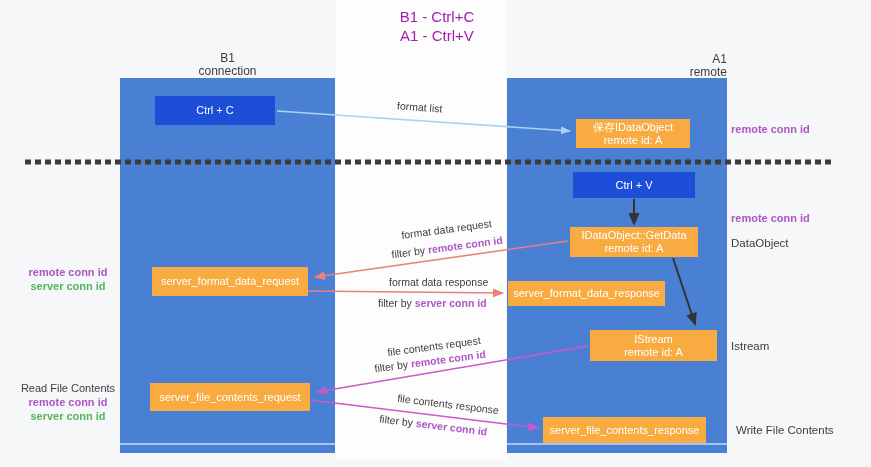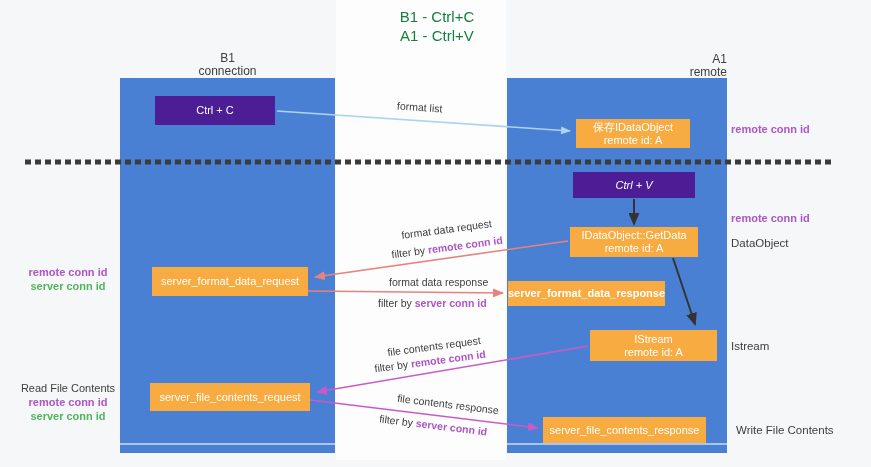--- a/index.html
+++ b/index.html
@@ -6,34 +6,34 @@
   body{
     font-family:"Liberation Sans", sans-serif;
     background:#f6f7f8;
     width:871px;height:467px;
     overflow:hidden;
   }
   #stage{position:relative;width:871px;height:467px;background:#f6f7f8;}
   .mid-band{position:absolute;left:336px;top:0;width:170px;height:460px;background:#fdfdfe;}
   .title{
     position:absolute;left:287px;top:7px;width:300px;
-    text-align:center;font-size:15px;line-height:19px;color:#15803d;
+    text-align:center;font-size:15px;line-height:19px;color:#a21caf;
   }
   .lifeline-header{
     position:absolute;width:215px;text-align:center;
     font-size:12px;line-height:13px;color:#3d3d3d;
   }
   .col{position:absolute;top:78px;height:375px;background:#4a80d4;}
   .col-seam{position:absolute;top:443px;height:2px;background:rgba(235,242,252,0.6);}
   .box{
     position:absolute;display:flex;flex-direction:column;
     align-items:center;justify-content:center;
     color:#ffffff;text-align:center;font-size:11px;line-height:13px;
   }
-  .box.green{background:#4c1d95;}
+  .box.green{background:#1d4ed8;}
   .box.orange{background:#f8ab40;}
   .flow-label{
     position:absolute;font-size:10.5px;color:#3d3d3d;white-space:nowrap;
   }
   .hl-purple{color:#ad56c4;font-weight:bold;}
   .side-note{position:absolute;font-size:11px;color:#3d3d3d;white-space:nowrap;}
   .side-note.bold-purple{color:#ad56c4;font-weight:bold;}
   .left-note{position:absolute;width:110px;text-align:center;font-size:11px;line-height:14px;white-space:nowrap;}
   .left-note .ln-title{color:#3d3d3d;font-size:11px;}
   .left-note .ln-remote{color:#ad56c4;font-weight:bold;}
@@ -68,34 +68,34 @@
 
   <div class="box green" style="left:155px;top:96px;width:120px;height:29px;">
     <div>Ctrl + C</div>
   </div>
 
   <div class="box orange" style="left:576px;top:119px;width:114px;height:29px;">
     <div>保存IDataObject</div>
     <div>remote id: A</div>
   </div>
 
-  <div class="box green" style="left:573px;top:172px;width:122px;height:26px;font-style:italic;">
+  <div class="box green" style="left:573px;top:172px;width:122px;height:26px;">
     <div>Ctrl + V</div>
   </div>
 
   <div class="box orange" style="left:570px;top:227px;width:128px;height:30px;">
     <div>IDataObject::GetData</div>
     <div>remote id: A</div>
   </div>
 
   <div class="box orange" style="left:152px;top:267px;width:156px;height:29px;">
     <div>server_format_data_request</div>
   </div>
 
-  <div class="box orange" style="left:508px;top:281px;width:157px;height:25px;font-weight:bold;">
+  <div class="box orange" style="left:508px;top:281px;width:157px;height:25px;">
     <div>server_format_data_response</div>
   </div>
 
   <div class="box orange" style="left:590px;top:330px;width:127px;height:31px;">
     <div>IStream</div>
     <div>remote id: A</div>
   </div>
 
   <div class="box orange" style="left:150px;top:383px;width:160px;height:28px;">
     <div>server_file_contents_request</div>

